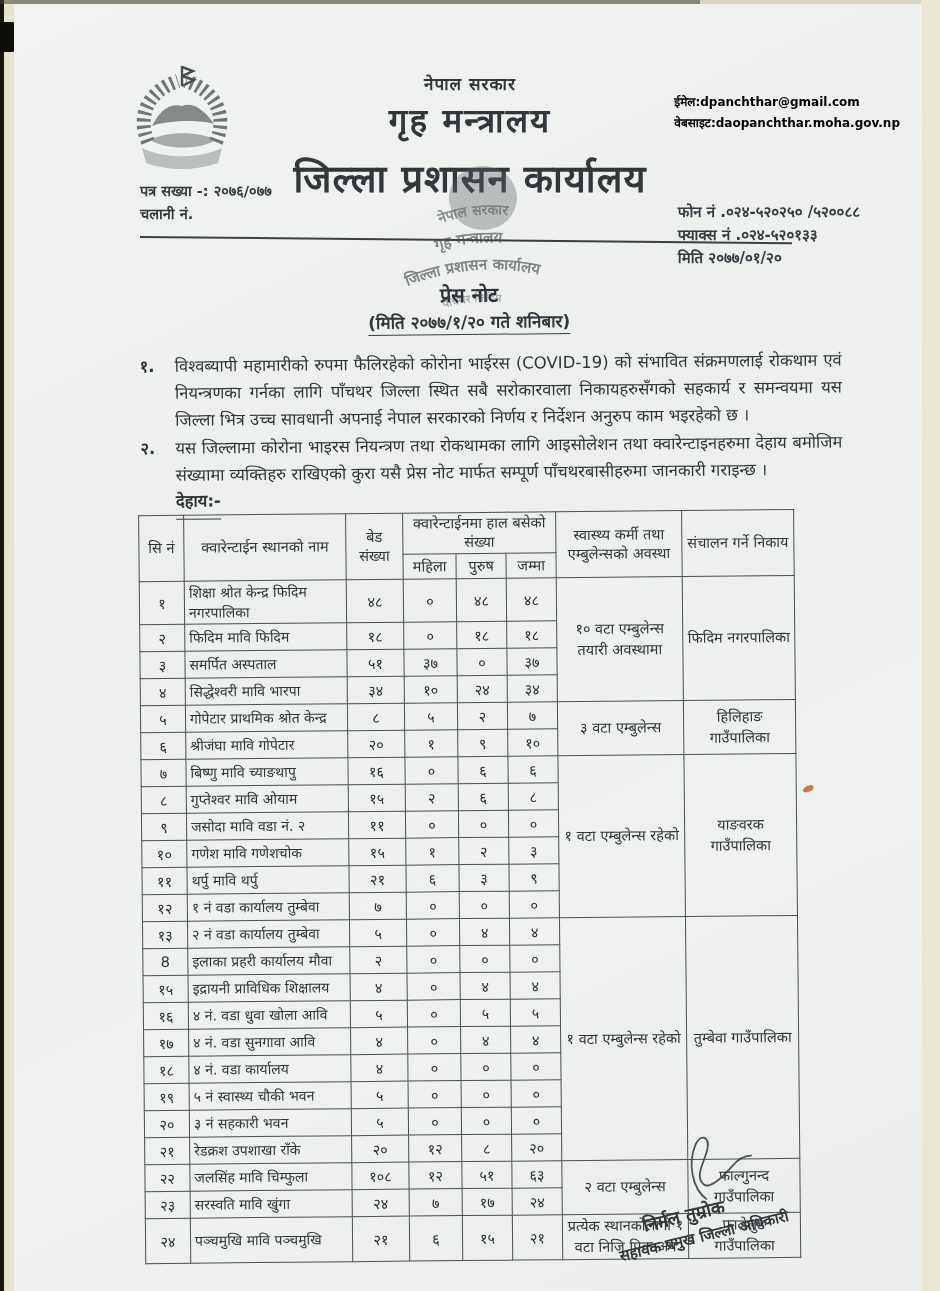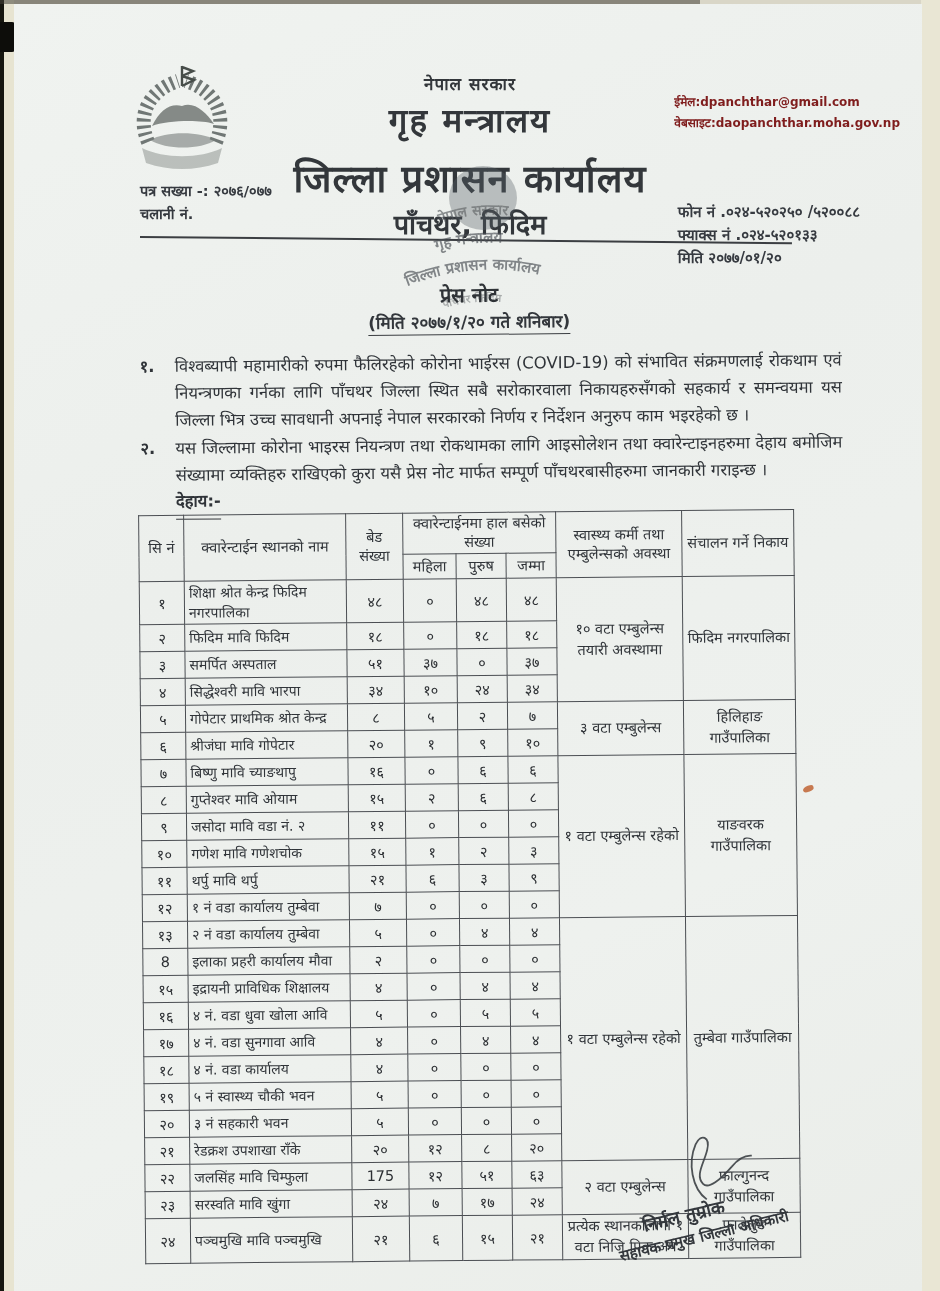--- a/index.html
+++ b/index.html
@@ -17,21 +17,21 @@
   }
   .content{position:absolute;inset:0;}
 
   
   .emblem{position:absolute;left:128px;top:60px;width:108px;height:122px;}
   .hdr-center{position:absolute;left:240px;top:72px;width:460px;text-align:center;color:#33373b;}
   .hdr-gov{font-size:17px;font-weight:700;letter-spacing:1px;}
   .hdr-ministry{font-size:33px;font-weight:700;margin-top:2px;letter-spacing:2px;}
   .hdr-office{font-size:38px;font-weight:700;margin-top:9px;letter-spacing:1px;}
   .hdr-place{font-size:27px;font-weight:700;margin-top:2px;}
-  .hdr-contact{position:absolute;right:40px;top:92px;text-align:left;font-size:12px;font-weight:700;color:#7f1d1d;line-height:21px;}
+  .hdr-contact{position:absolute;right:40px;top:92px;text-align:left;font-size:12px;font-weight:700;color:#000000;line-height:21px;}
   .hdr-leftfields{position:absolute;left:140px;top:180px;font-size:14.5px;font-weight:700;color:#363a40;line-height:23px;}
   .hdr-rightfields{position:absolute;right:80px;top:201px;font-size:15px;font-weight:700;color:#363a40;line-height:23px;}
   .divider{
     position:absolute;left:140px;top:236px;width:652px;height:2px;background:#3b3e42;
     transform:rotate(0.55deg);transform-origin:left center;
   }
   
   .stamp{position:absolute;left:368px;top:158px;width:230px;height:160px;opacity:0.78;pointer-events:none;}
 
   
@@ -100,21 +100,20 @@
         <path d="M24,66 C32,50 42,43 54,46 C66,41 78,52 86,64 C70,59 38,61 24,66 Z" fill="#6a716d" opacity="0.8"></path>
         <path d="M22,80 C38,71 72,71 88,80 C72,90 38,90 22,80 Z" fill="#767d79" opacity="0.6"></path>
         <path d="M14,88 C36,99 72,99 94,88 L90,103 C66,111 42,111 18,103 Z" fill="#878e8a" opacity="0.5"></path>
       </g>
     </svg>
 
     <div class="hdr-center">
       <div class="hdr-gov">नेपाल सरकार</div>
       <div class="hdr-ministry">गृह मन्त्रालय</div>
       <div class="hdr-office">जिल्ला प्रशासन कार्यालय</div>
-      <div class="hdr-place">पाँचथर, फिदिम</div>
     </div>
 
     <div class="hdr-contact">
       <div>ईमेल:dpanchthar@gmail.com</div>
       <div>वेबसाइट:daopanchthar.moha.gov.np</div>
     </div>
 
     <div class="hdr-leftfields">
       <div>पत्र सख्या -: २०७६/०७७</div>
       <div>चलानी नं.</div>
@@ -367,21 +366,21 @@
               <td class="cell-num">२१</td>
               <td class="cell-name">रेडक्रश उपशाखा राँके</td>
               <td class="cell-num">२०</td>
               <td class="cell-num">१२</td>
               <td class="cell-num">८</td>
               <td class="cell-num">२०</td>
             </tr>
             <tr>
               <td class="cell-num">२२</td>
               <td class="cell-name">जलसिंह मावि चिम्फुला</td>
-              <td class="cell-num">175</td>
+              <td class="cell-num">१०८</td>
               <td class="cell-num">१२</td>
               <td class="cell-num">५१</td>
               <td class="cell-num">६३</td>
               <td rowspan="2" class="cell-health">२ वटा एम्बुलेन्स</td>
               <td rowspan="2" class="cell-operator">फाल्गुनन्द गाउँपालिका</td>
             </tr>
             <tr>
               <td class="cell-num">२३</td>
               <td class="cell-name">सरस्वति मावि खुंगा</td>
               <td class="cell-num">२४</td>

